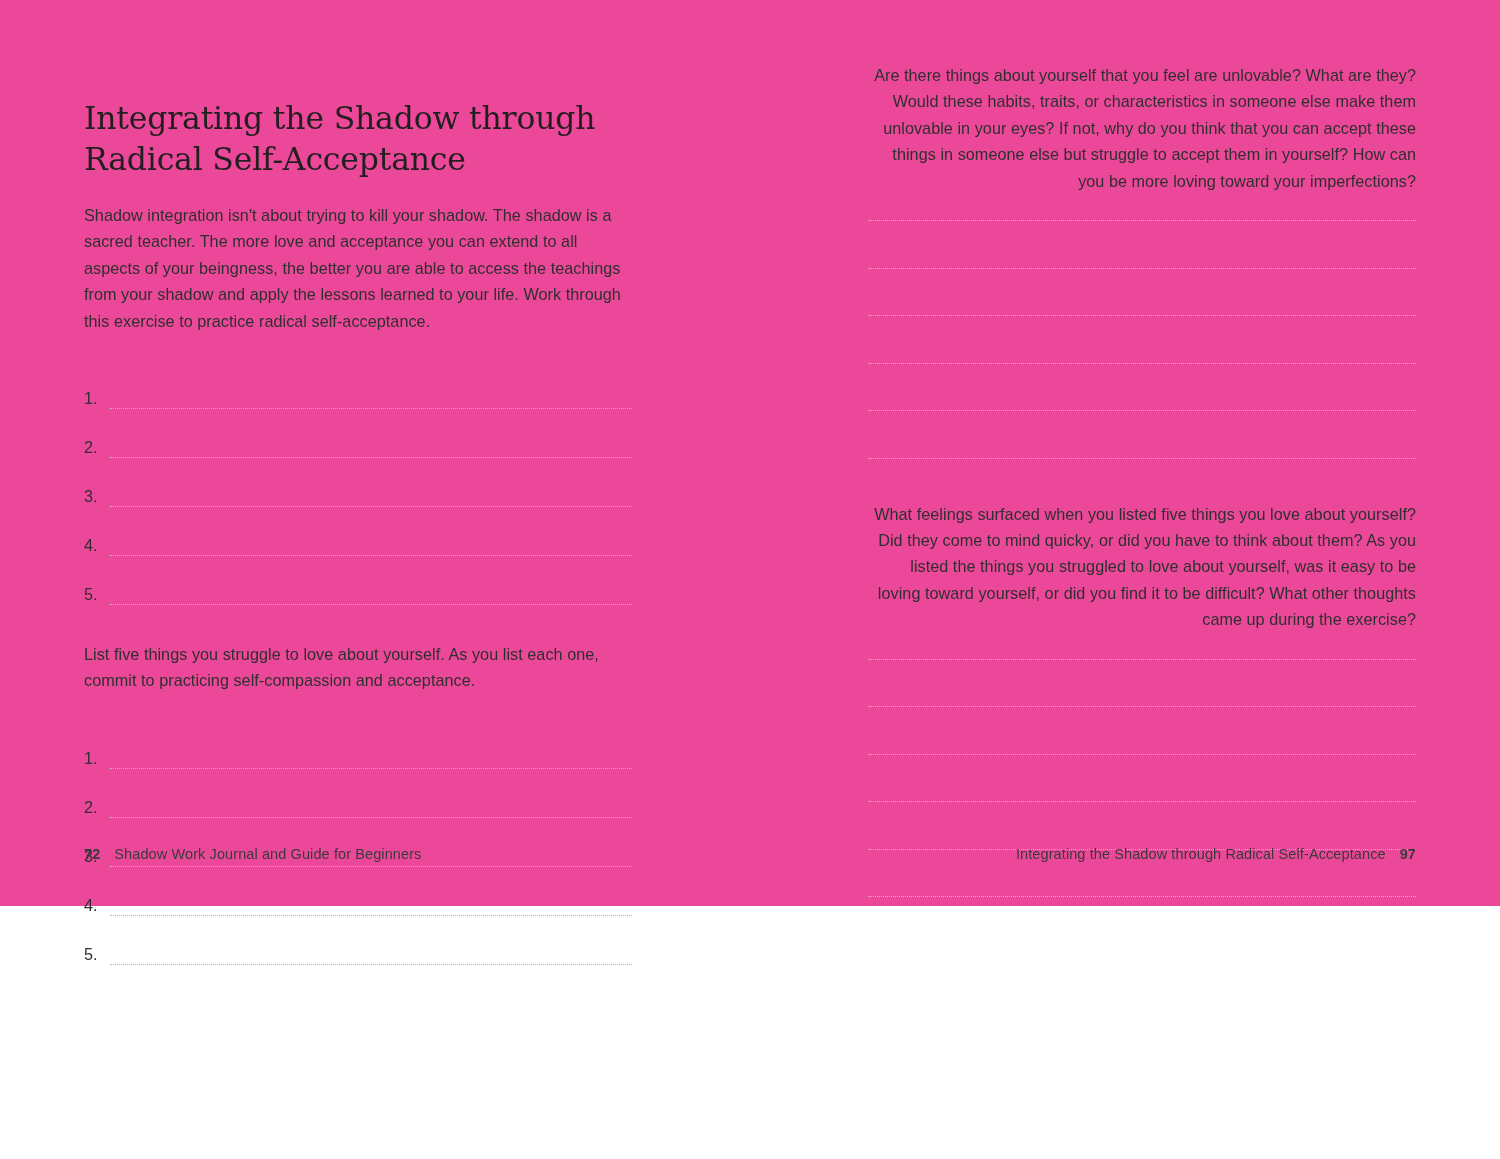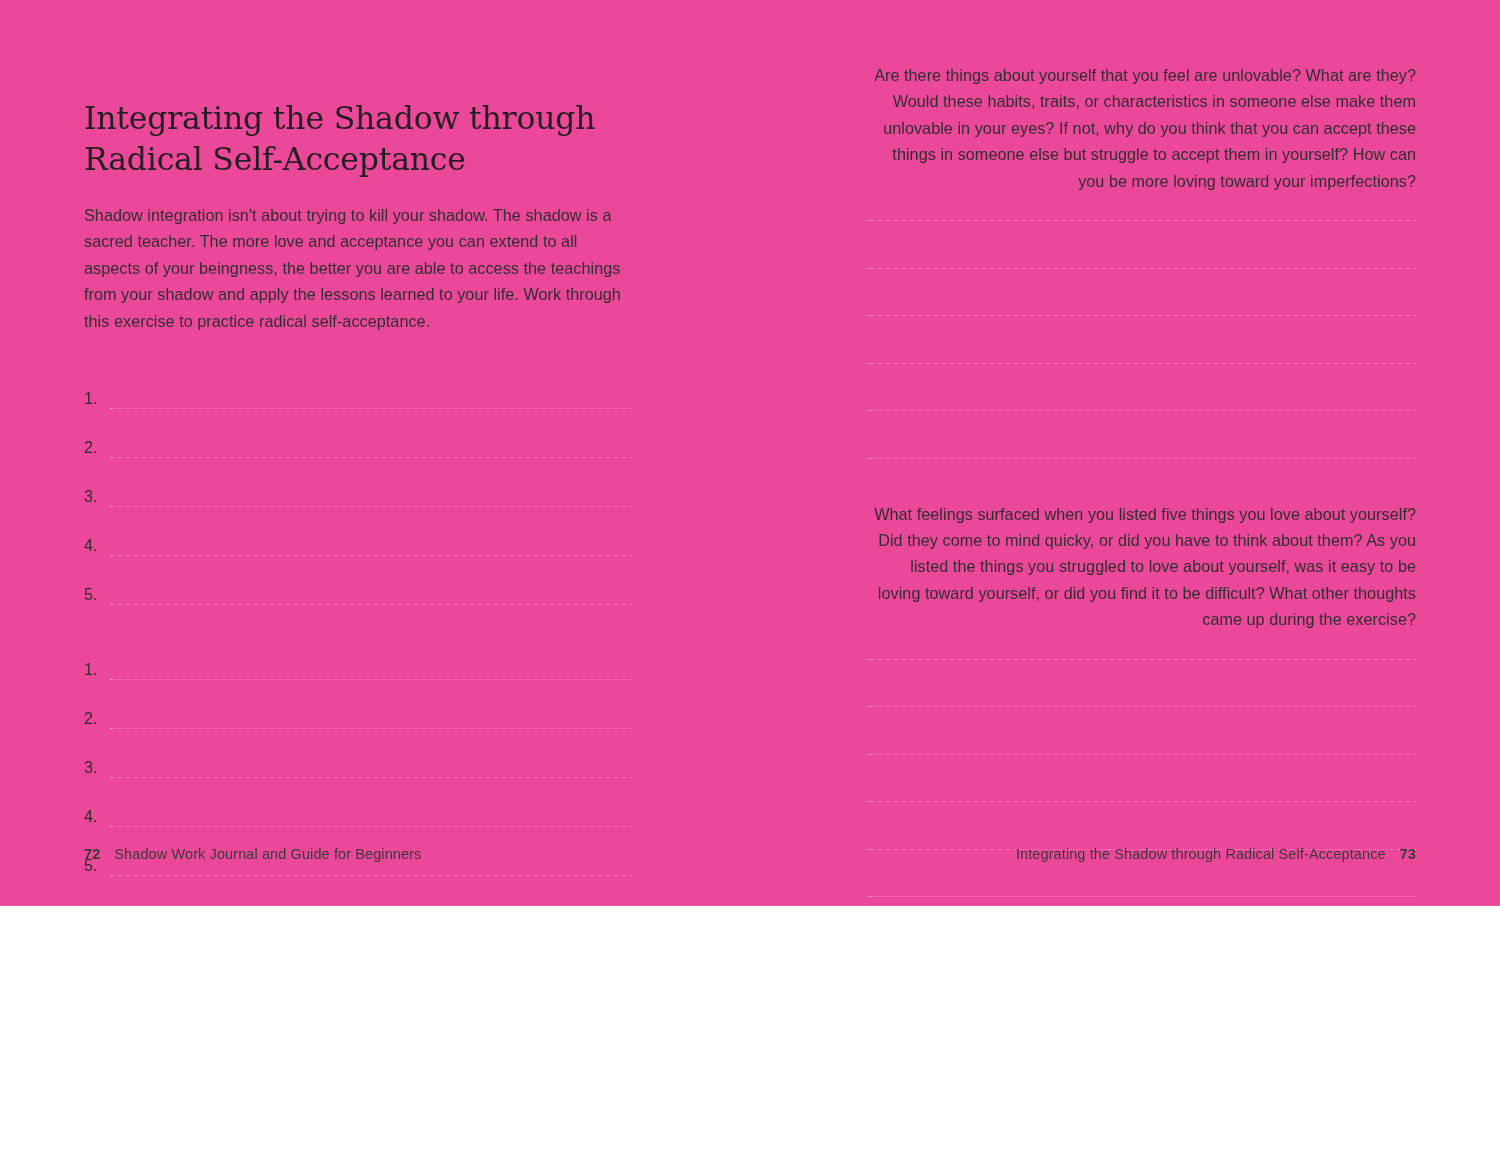--- a/index.html
+++ b/index.html
@@ -149,20 +149,21 @@
       <div class="num-line">
         <span class="num">4.</span>
         <span class="rule"></span>
       </div>
       <div class="num-line">
         <span class="num">5.</span>
         <span class="rule"></span>
       </div>
     </div>
 
+    <p class="body-text prompt-block" style="margin-top:36px;">List five things you struggle to love about yourself. As you list each one, commit to practicing self-compassion and acceptance.</p>
 
     <div class="numbered-lines">
       <div class="num-line">
         <span class="num">1.</span>
         <span class="rule"></span>
       </div>
       <div class="num-line">
         <span class="num">2.</span>
         <span class="rule"></span>
       </div>
@@ -205,17 +206,17 @@
     <div class="rule-lines">
       <div class="rule"></div>
       <div class="rule"></div>
       <div class="rule"></div>
       <div class="rule"></div>
       <div class="rule"></div>
       <div class="rule"></div>
     </div>
 
     <div class="footer footer-right">
-      <span>Integrating the Shadow through Radical Self-Acceptance</span><span class="pageno">73</span>
+      <span>Integrating the Shadow through Radical Self-Acceptance</span><span class="pageno">97</span>
     </div>
   </div>
 
 </div>
 
 </body></html>

